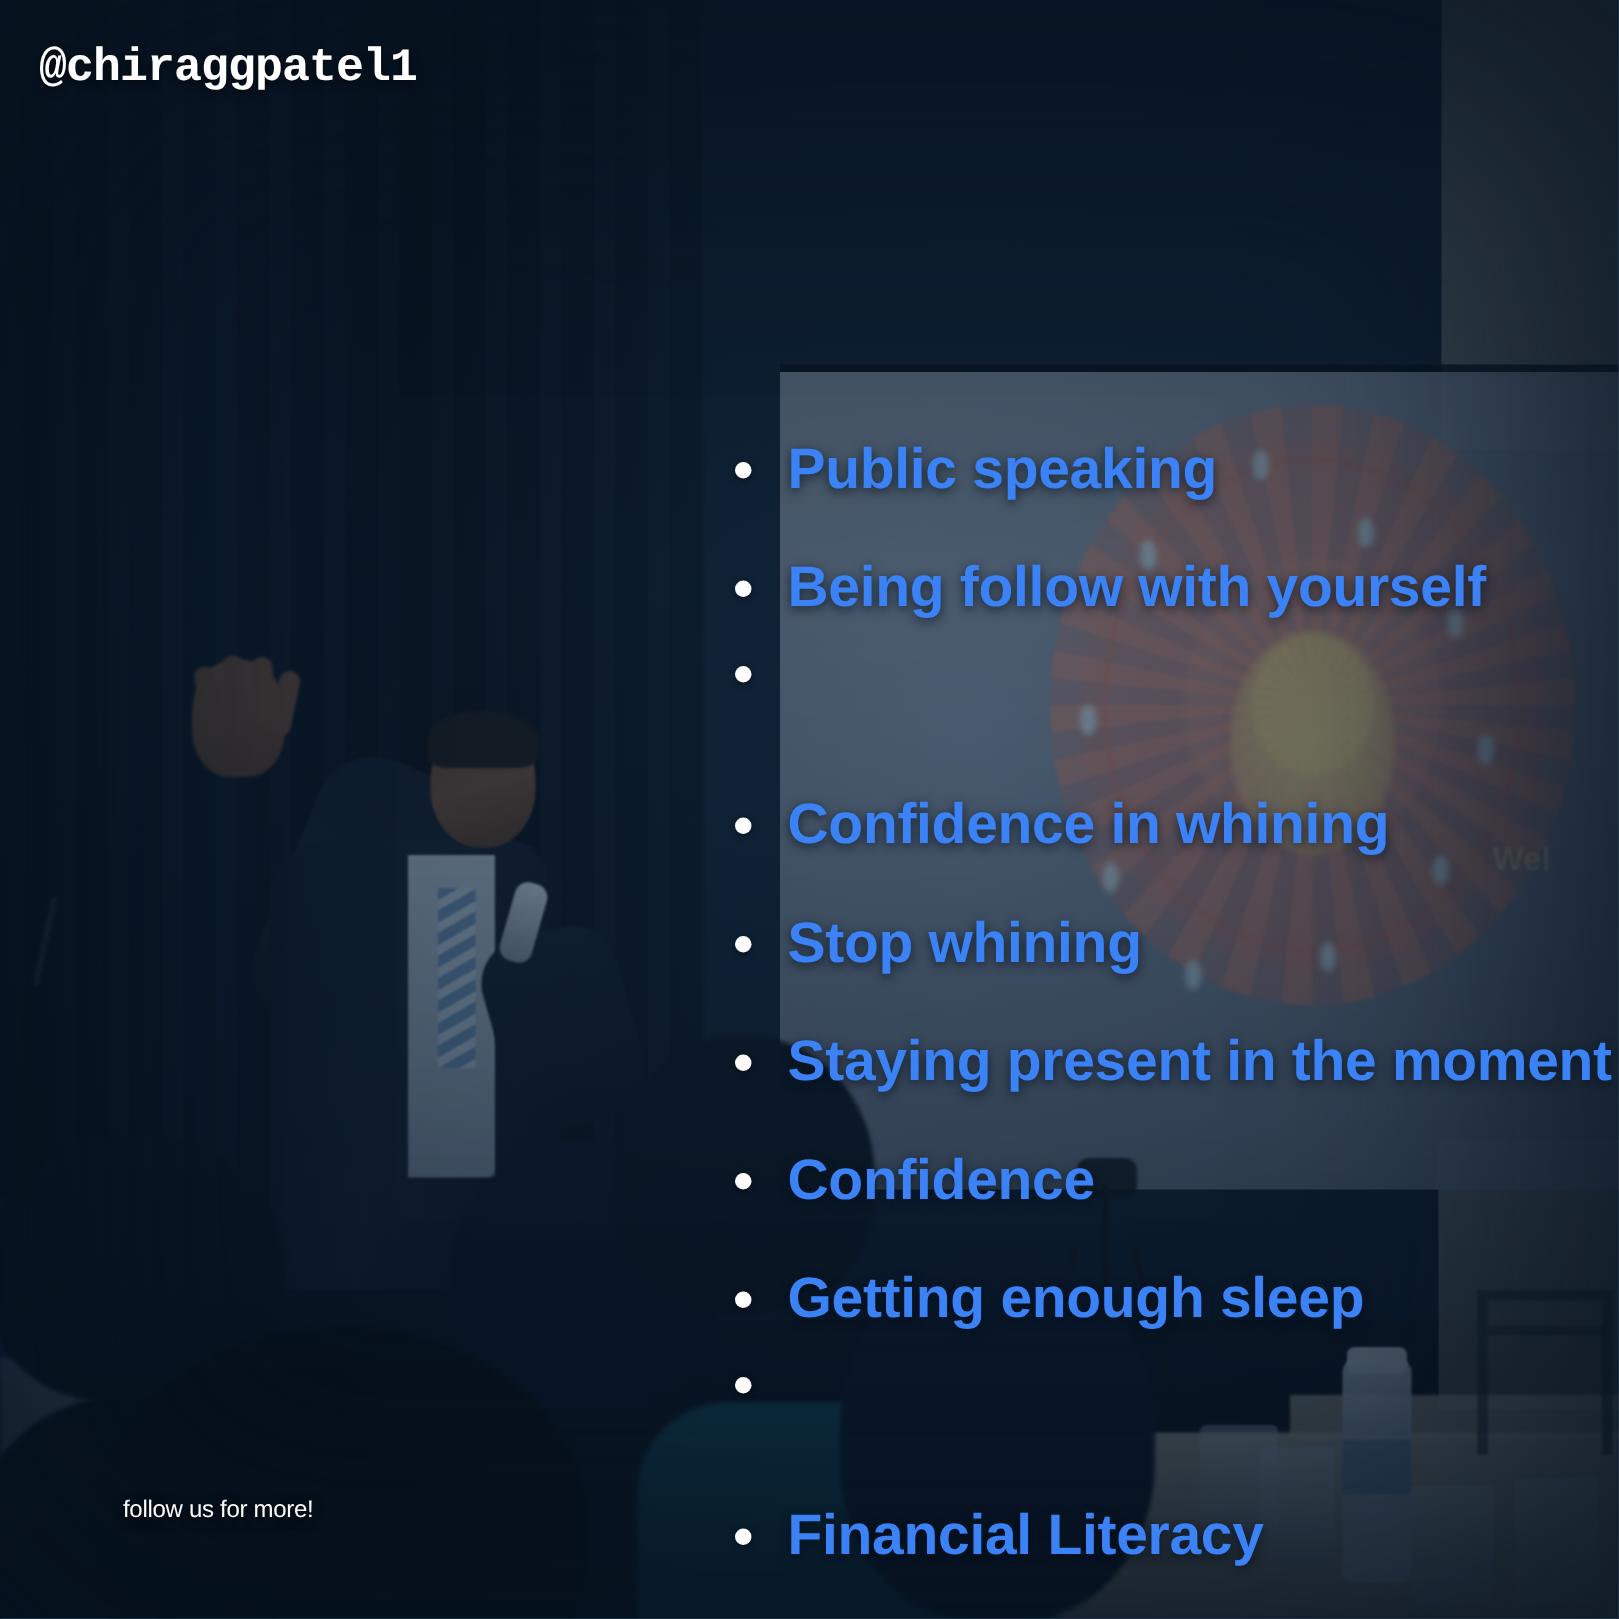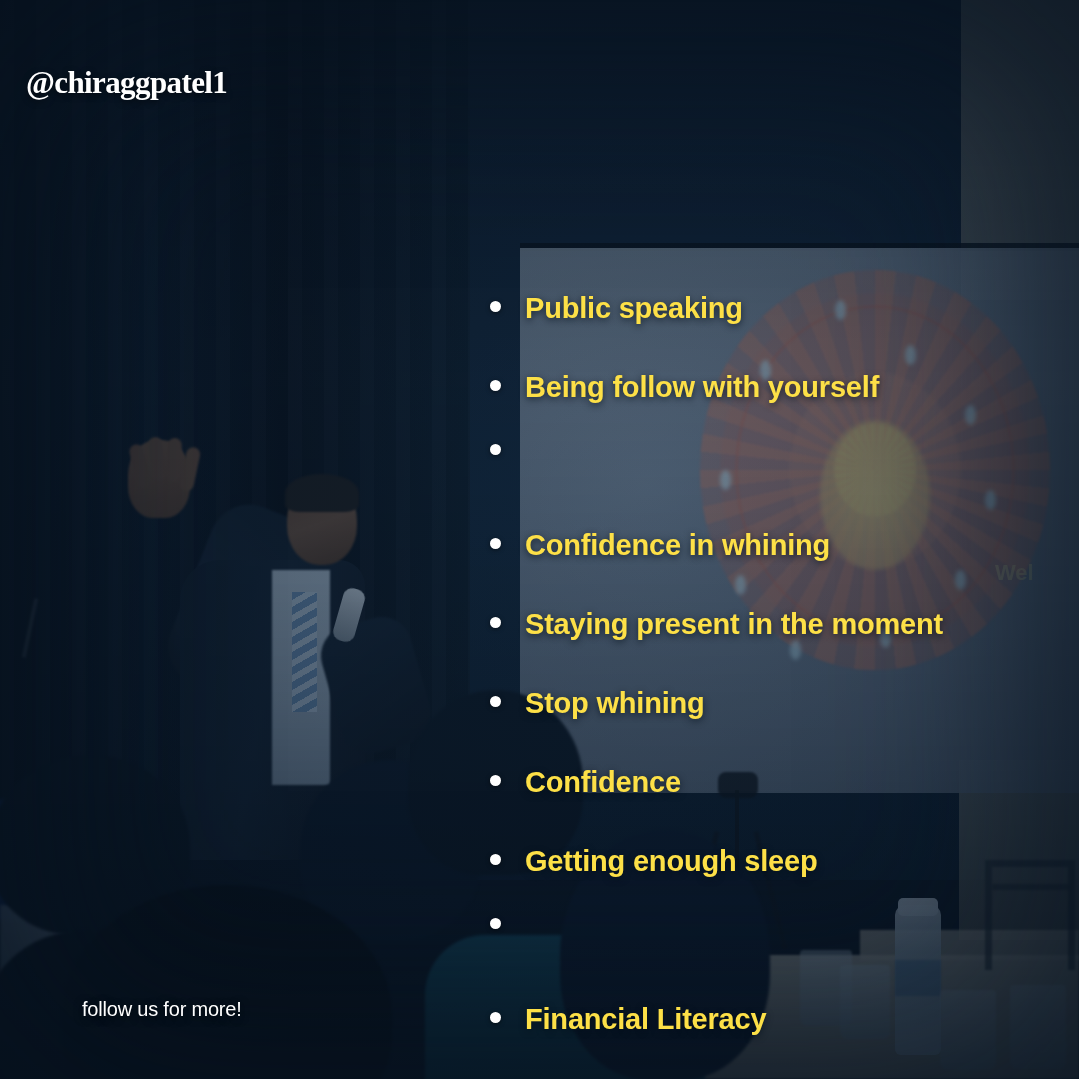--- a/index.html
+++ b/index.html
@@ -253,22 +253,21 @@
   .vignette{
     position:absolute; inset:0;
     box-shadow:inset 0 0 190px 60px rgba(7,18,31,.70);
   }
 
   
   .handle{
     position:absolute; left:26px; top:28px;
     color:#ffffff; font-size:31px; font-weight:700; letter-spacing:-.6px;
     text-shadow:0 2px 6px rgba(0,0,0,.55);
-    font-family:Liberation Serif, serif;
-    margin-top:37px;
+    font-family:Liberation Mono, monospace;
   }
 
   
   .banners{ position:absolute; left:0; top:104px; width:1079px; height:196px; }
 
   .banner{
     position:absolute;
     display:flex; align-items:center; justify-content:center;
     font-style:italic; font-weight:700;
     font-family:"Liberation Sans", sans-serif;
@@ -306,30 +305,30 @@
   .skill-row{
     display:flex; align-items:baseline; height:79px;
   }
   .bullet{
     width:11px; height:11px; border-radius:50%;
     background:#ffffff; flex:none; margin-right:24px;
     position:relative; top:-6px;
     box-shadow:0 1px 4px rgba(0,0,0,.5);
   }
   .skill-text{
-    color:#fde047; font-size:29px; font-weight:700; letter-spacing:-.2px;
+    color:#3b82f6; font-size:38px; font-weight:700; letter-spacing:-.2px;
     text-shadow:0 2px 7px rgba(4,14,26,.70);
     font-family:"Liberation Sans", sans-serif;
     white-space:nowrap;
   }
 
   
   .footer{
     position:absolute; left:82px; top:998px;
-    color:#ffffff; font-size:20px; font-weight:400; letter-spacing:-.2px;
+    color:#ffffff; font-size:16px; font-weight:400; letter-spacing:-.2px;
     text-shadow:0 2px 8px rgba(0,0,0,.6);
     font-family:"Liberation Sans", sans-serif;
   }
 </style>
 </head>
 <body>
 
 <div class="poster">
 
   <div class="photo">
@@ -421,28 +420,28 @@
     </div>
     <div class="skill-row">
       <span class="bullet"></span>
     </div>
     <div class="skill-row">
       <span class="bullet"></span>
       <span class="skill-text">Confidence in whining</span>
     </div>
     <div class="skill-row">
       <span class="bullet"></span>
+      <span class="skill-text">Stop whining</span>
+    </div>
+    <div class="skill-row">
+      <span class="bullet"></span>
       <span class="skill-text">Staying present in the moment</span>
     </div>
     <div class="skill-row">
       <span class="bullet"></span>
-      <span class="skill-text">Stop whining</span>
-    </div>
-    <div class="skill-row">
-      <span class="bullet"></span>
       <span class="skill-text">Confidence</span>
     </div>
     <div class="skill-row">
       <span class="bullet"></span>
       <span class="skill-text">Getting enough sleep</span>
     </div>
     <div class="skill-row">
       <span class="bullet"></span>
     </div>
     <div class="skill-row">

